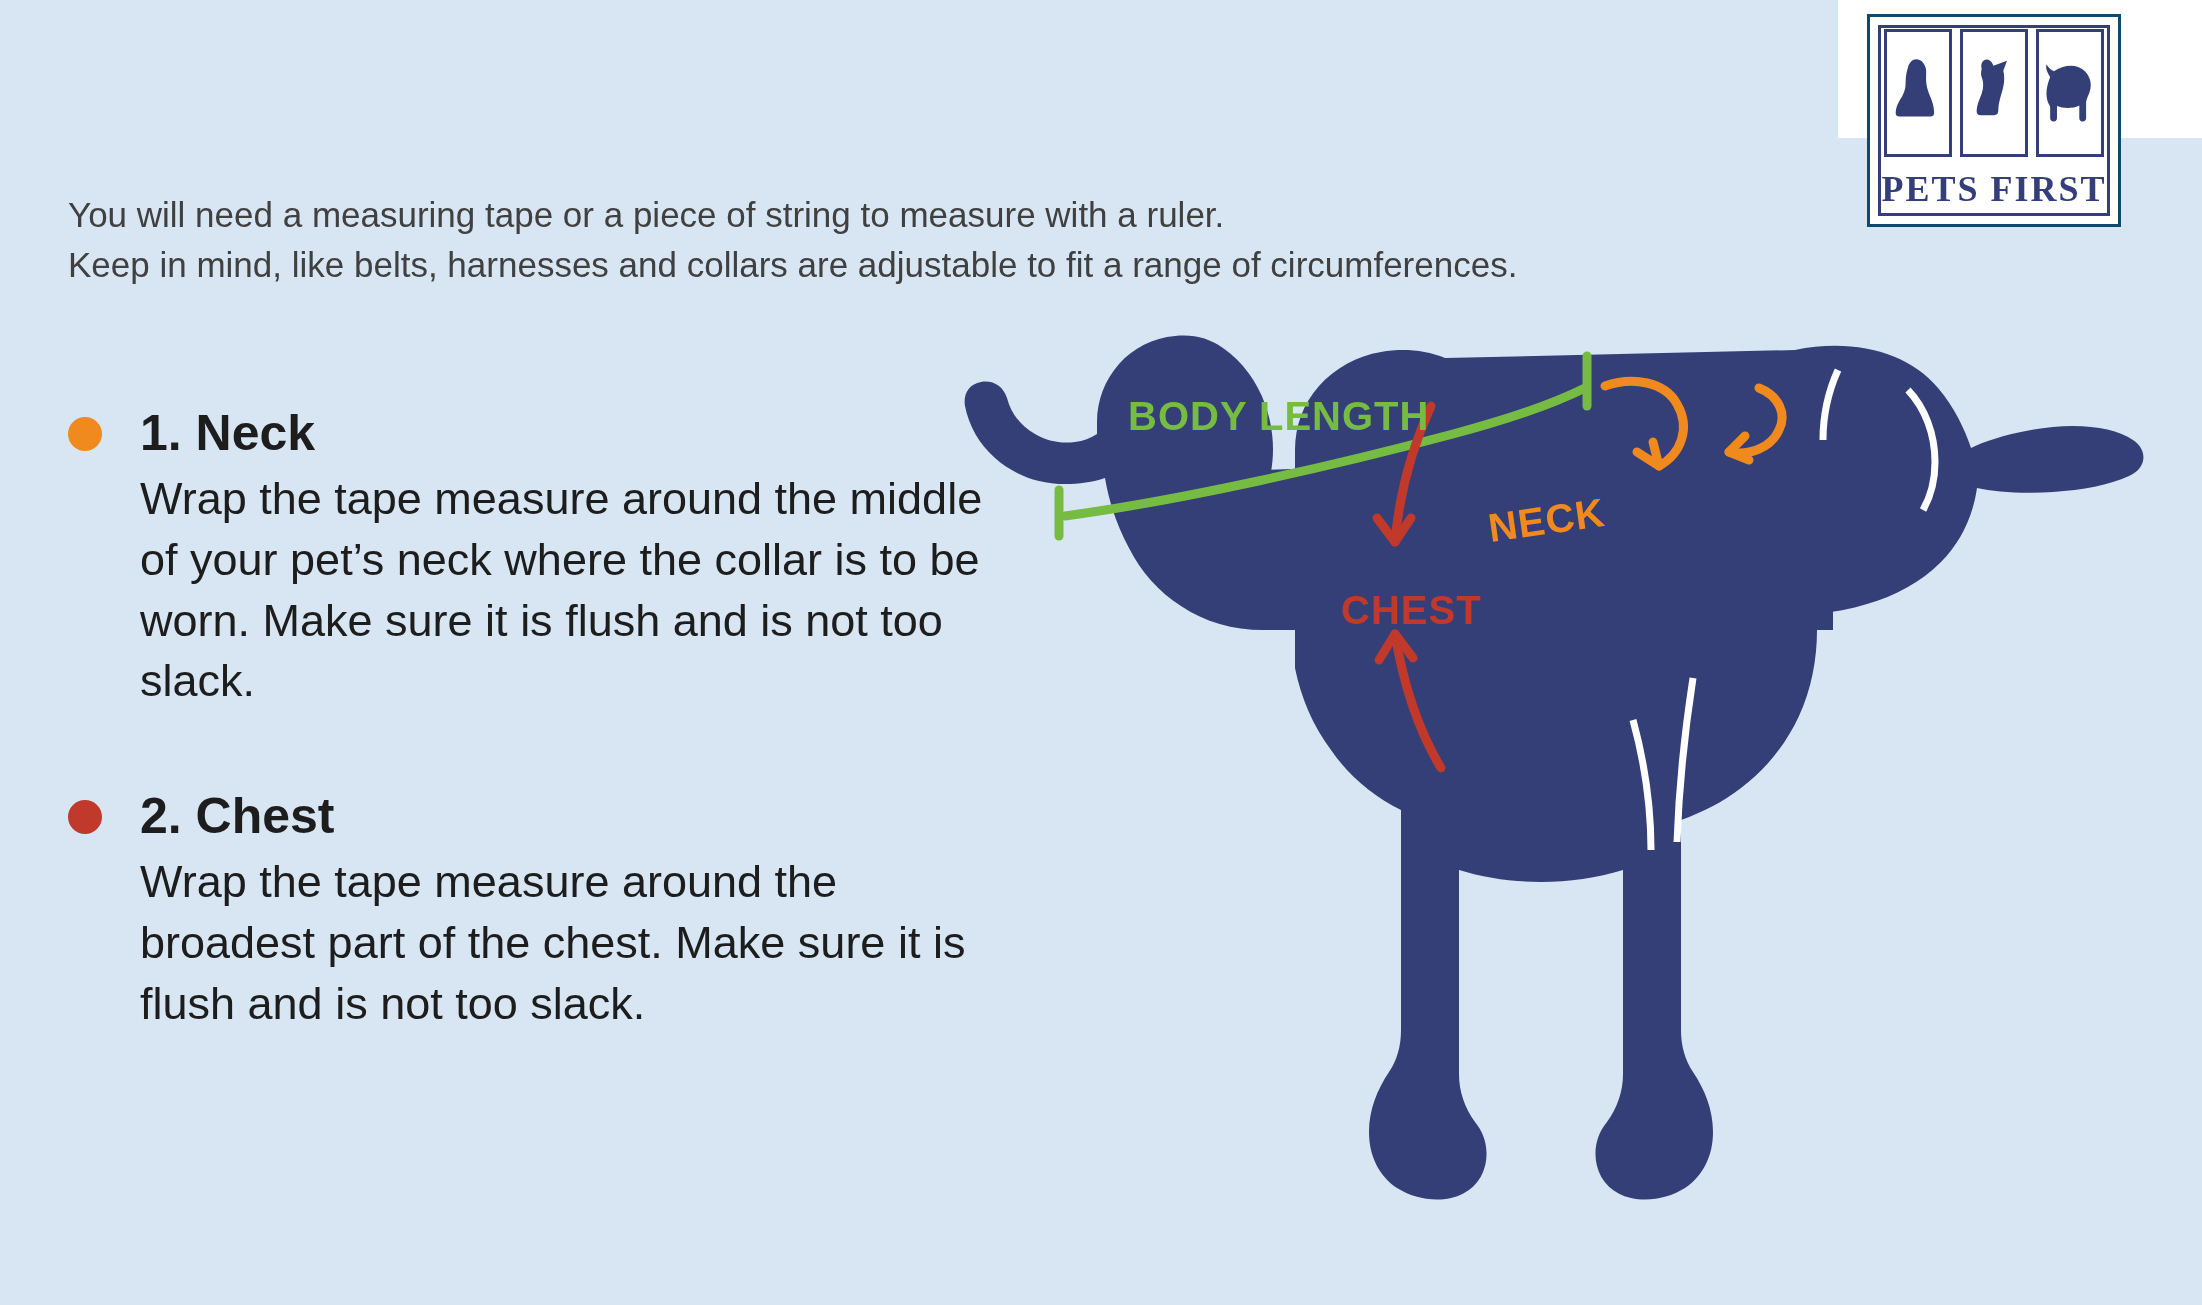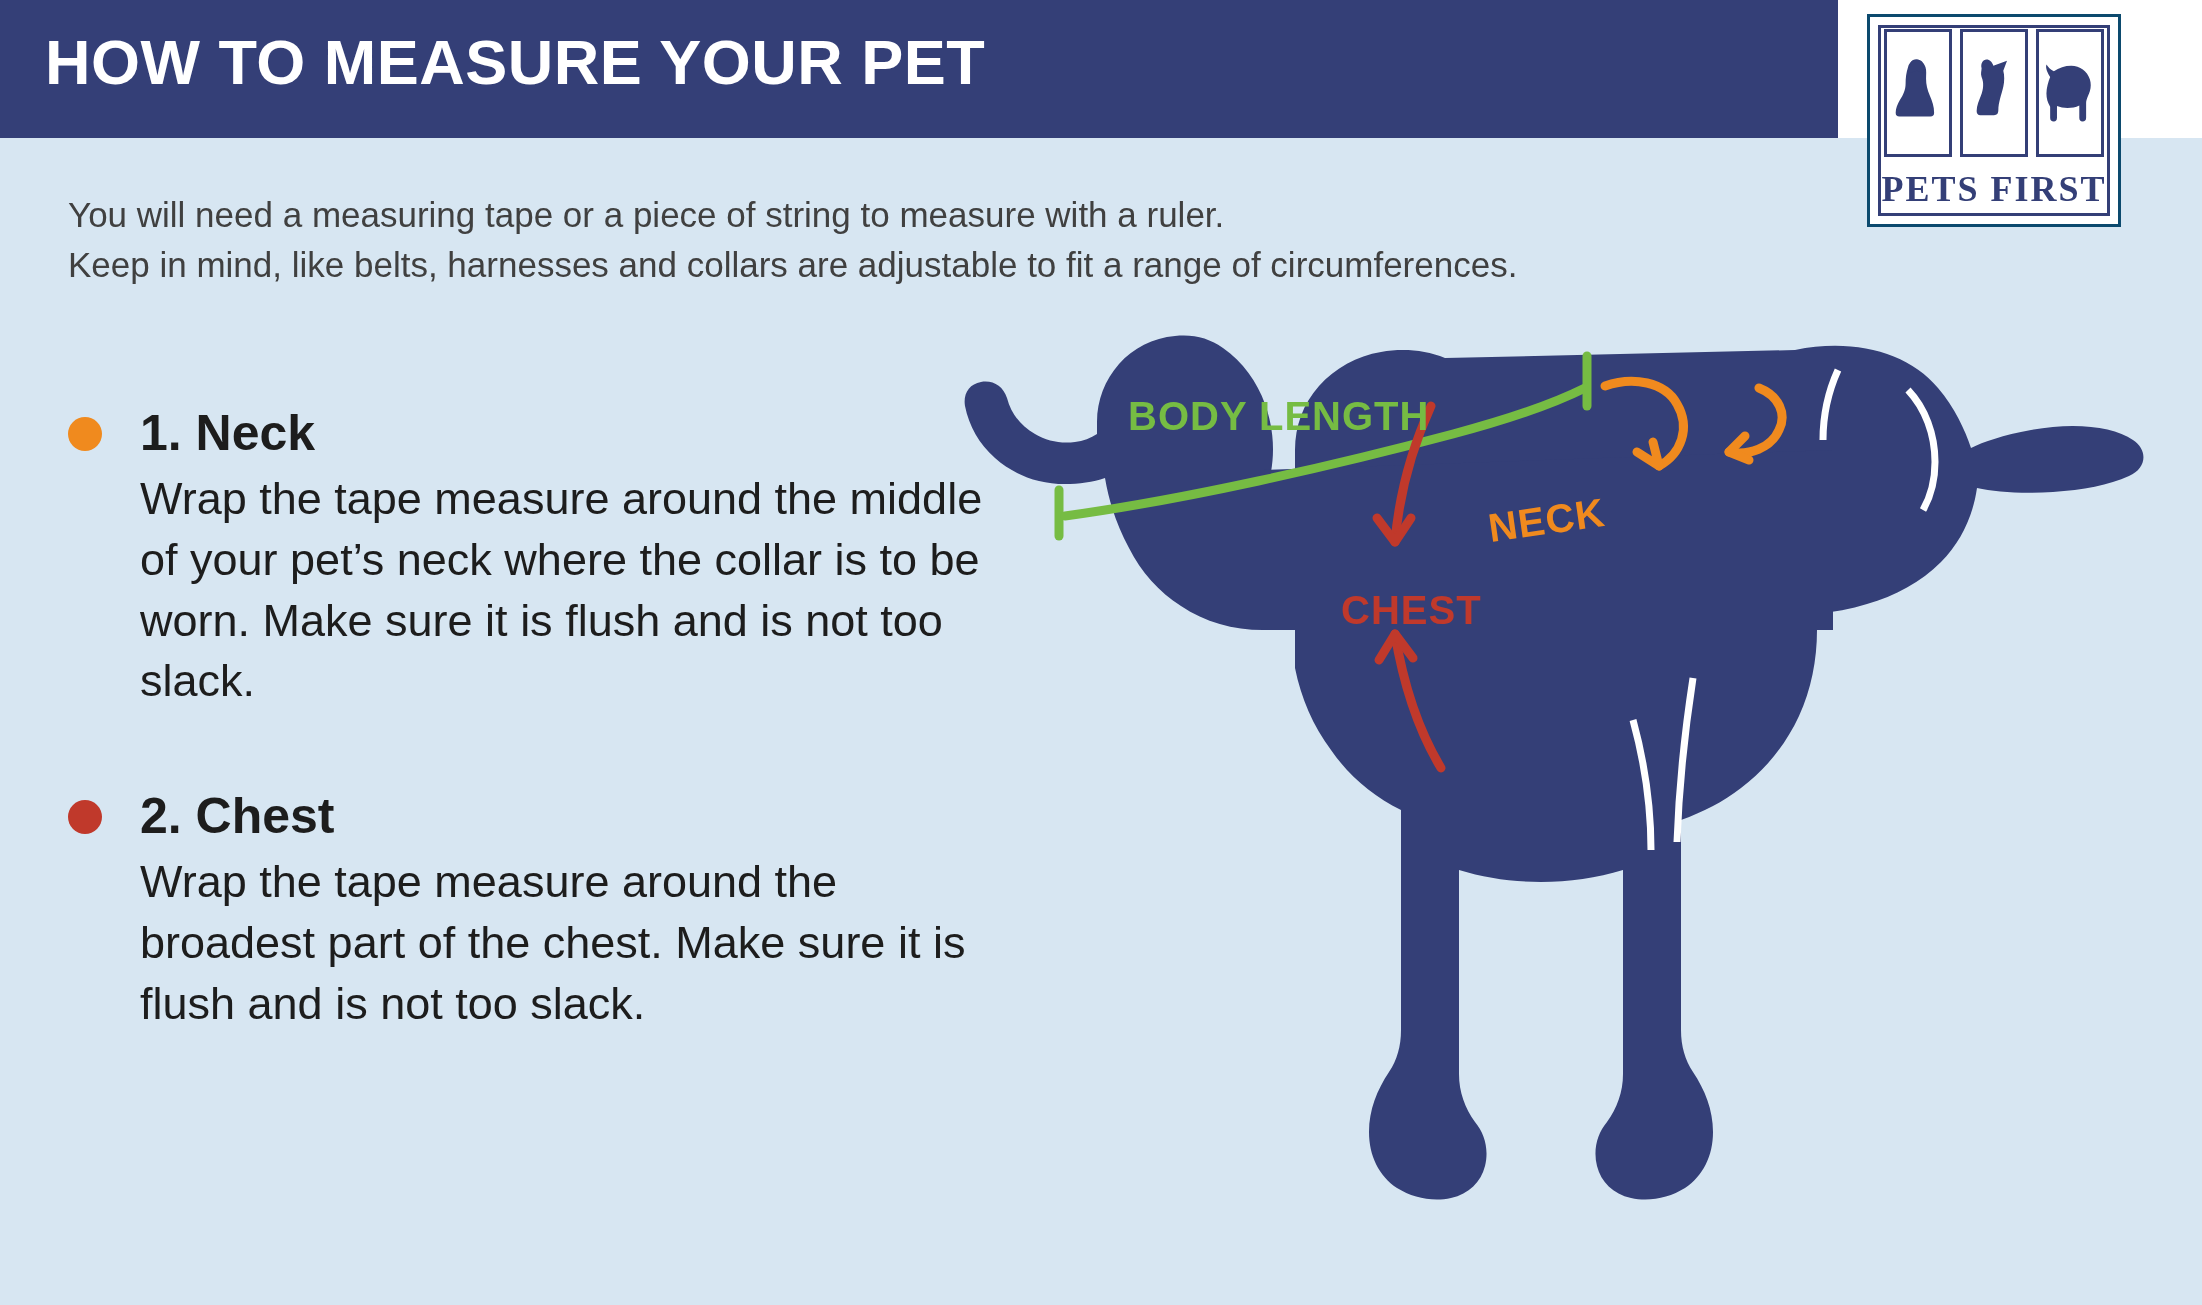--- a/index.html
+++ b/index.html
@@ -198,23 +198,20 @@
     width: 2202px;
     height: 18px;
     background: #d7e6f2;
   }
 </style>
 </head>
 <body>
 
 <div class="infographic">
 
-  <div class="header-bar">
-    <div class="header-title">HOW TO MEASURE YOUR PET</div>
-  </div>
   <div class="header-right-fill"></div>
 
   <div class="logo">
     <div class="logo-inner"></div>
     <div class="logo-dogs">
       <div class="logo-dog-box">
         <svg viewBox="0 0 100 120" preserveAspectRatio="xMidYMid meet">
           <path fill="#343f77" d="M62 18c-3-8-8-12-14-12-7 0-12 5-14 12-3 9-4 18-4 27 0 10-4 18-9 26-4 7-7 14-7 21 0 4 2 6 6 6h50c4 0 6-2 6-6 0-10-3-19-7-28-4-9-6-18-6-27 0-7 1-13 -1-19z"></path>
           <path fill="#343f77" d="M46 6c-4 0-8 3-9 8l-3 14 14-4 12 5-2-13c-1-6-6-10-12-10z"></path>
         </svg>

